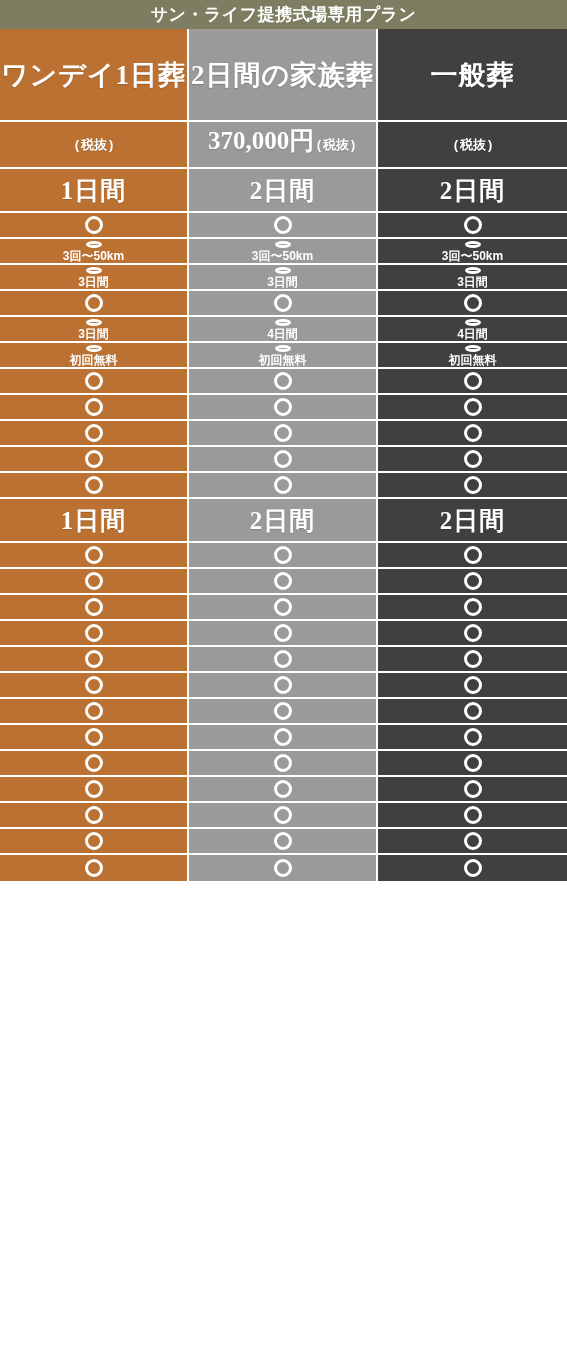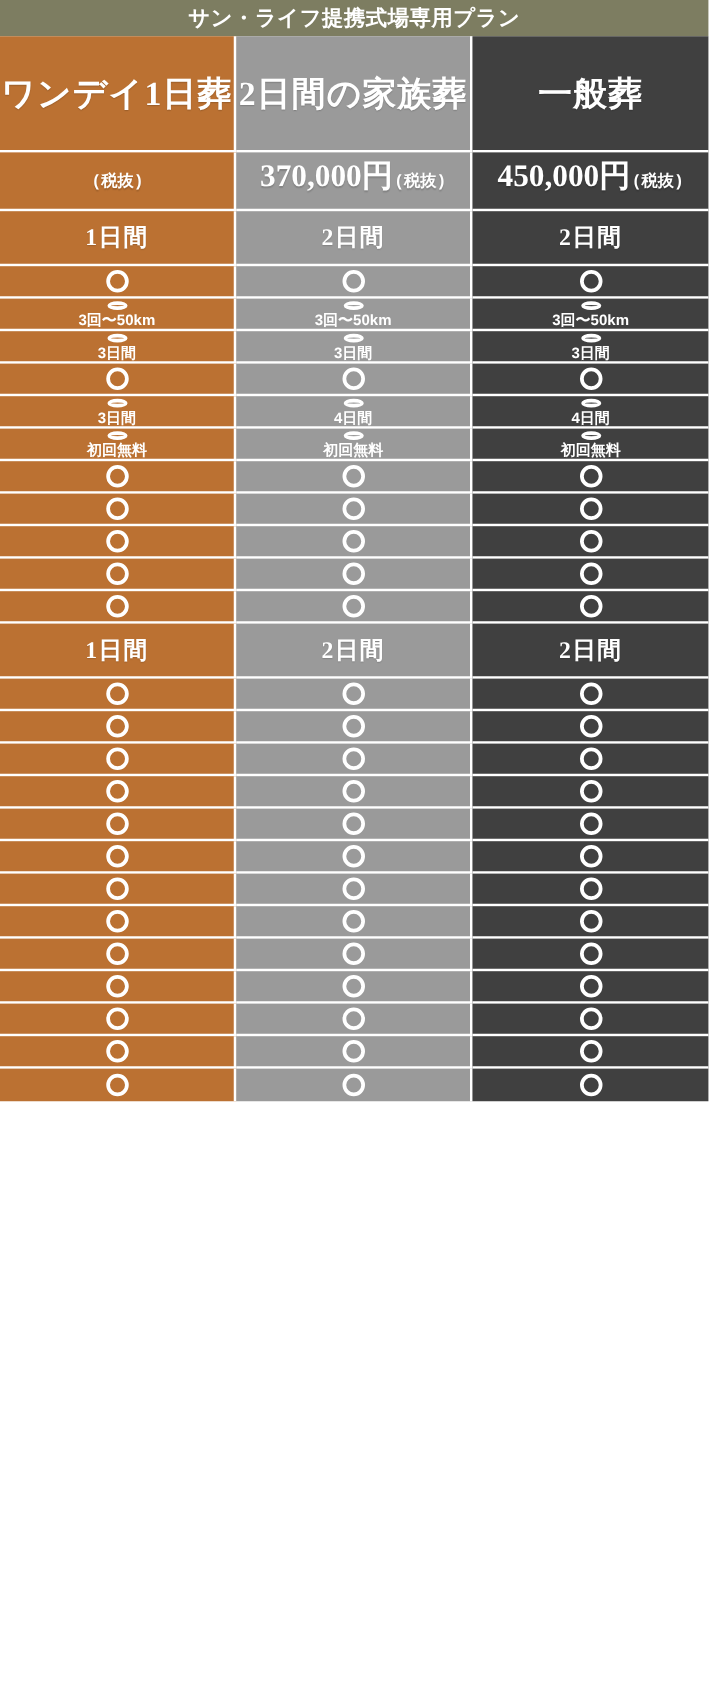--- a/index.html
+++ b/index.html
@@ -89,21 +89,21 @@
     font-weight: bold;
     margin-left: 1px;
     font-family: Liberation Mono, monospace;
     margin-top: 14px;
   }
 
   
   .row-text { height: 44px; }
   .row-text .cell {
     font-family: "Liberation Serif", "DejaVu Serif", serif;
-    font-size: 19px;
+    font-size: 25px;
     font-weight: bold;
     letter-spacing: 1px;
     text-shadow: 0 1px 1px rgba(0,0,0,0.15);
   }
 
   
   .row-circle { height: 26px; }
   .circle-icon {
     width: 18px;
     height: 18px;
@@ -153,21 +153,20 @@
   <div id="rows-container">
       <div class="row row-price">
         <div class="cell col-0">
           <span class="price-tax">(税抜)</span>
         </div>
         <div class="cell col-1">
           <span>370,000円</span>
           <span class="price-tax">(税抜)</span>
         </div>
         <div class="cell col-2">
-          <span>450,000円</span>
           <span class="price-tax">(税抜)</span>
         </div>
       </div>
       <div class="row row-text">
         <div class="cell col-0">
           <span>1日間</span>
         </div>
         <div class="cell col-1">
           <span>2日間</span>
         </div>

